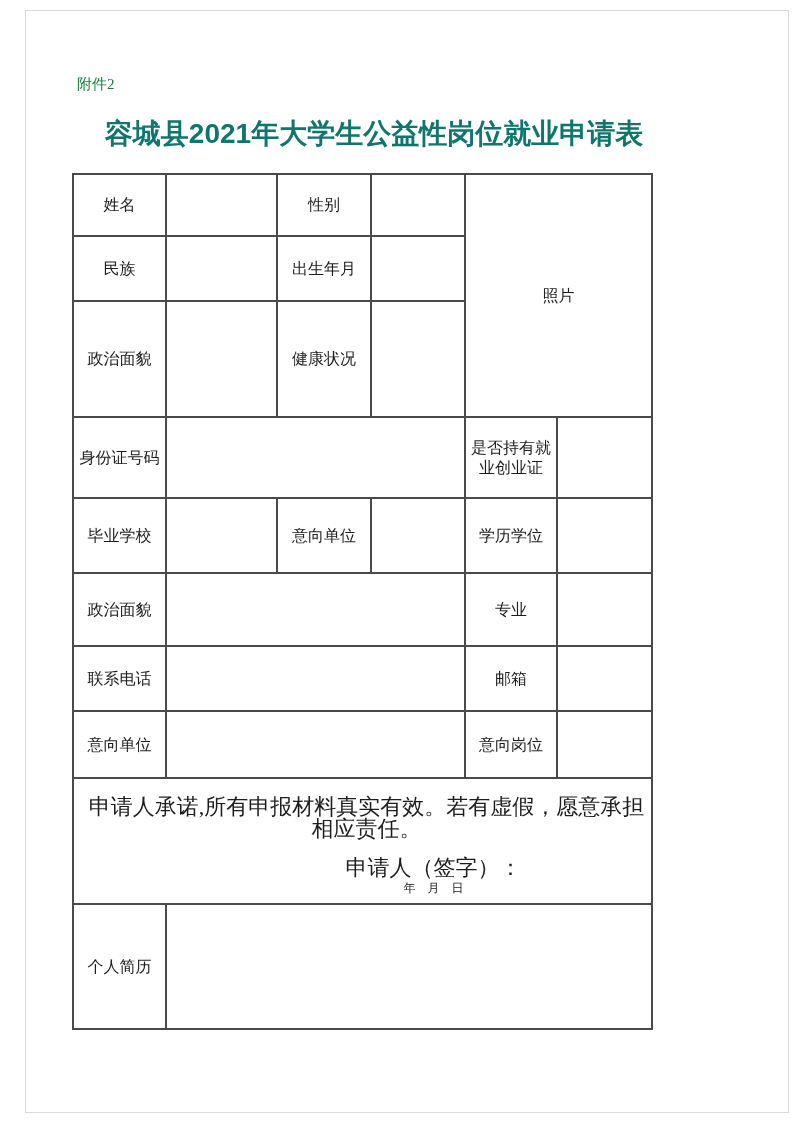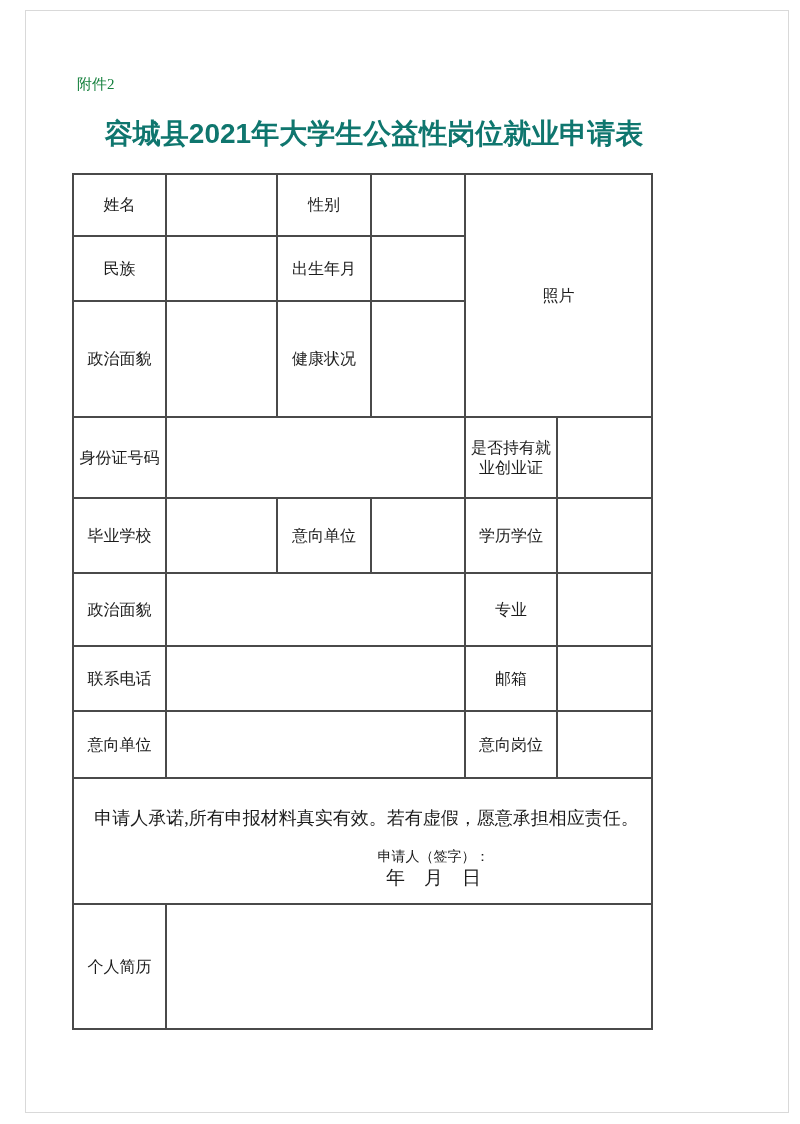--- a/index.html
+++ b/index.html
@@ -34,27 +34,27 @@
     text-align:left;padding-left:1px;
     white-space:pre-line;line-height:17px;font-size:16px;
   }
   td.left-label{
     text-align:left;padding-left:1px;
   }
   td.decl-cell{
     text-align:left;vertical-align:top;
   }
   .decl-statement{
-    margin:13px 6px 0 14px;font-size:18px;line-height:22px;
+    margin:13px 6px 0 14px;font-size:22px;line-height:22px;
   }
   .decl-sign{
-    margin:17px 0 0 142px;font-size:14px;line-height:21px;
+    margin:17px 0 0 142px;font-size:22px;line-height:21px;
   }
   .decl-date{
-    margin:0 0 0 142px;font-size:19px;line-height:21px;
+    margin:0 0 0 142px;font-size:12px;line-height:21px;
   }
 </style>
 </head>
 <body>
 
 <div class="page-frame"></div>
 
 <div class="attachment">附件2</div>
 
 <div class="doc-title">容城县2021年大学生公益性岗位就业申请表</div>

